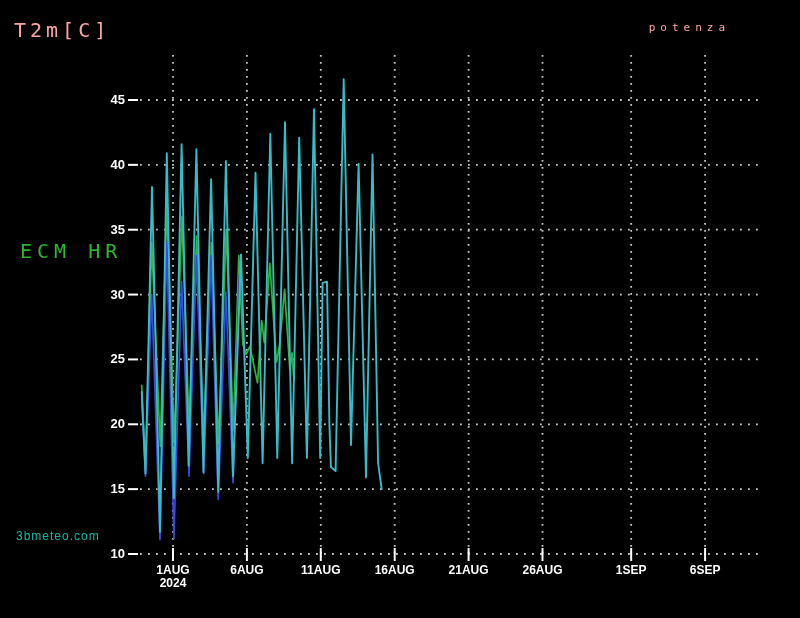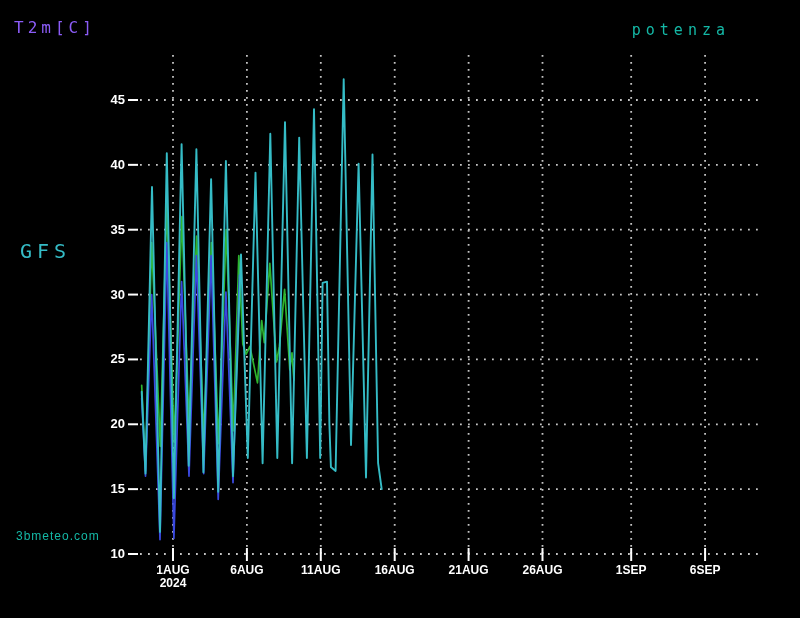--- a/index.html
+++ b/index.html
@@ -1,21 +1,21 @@
 <!DOCTYPE html>
 <html><head>
 <meta charset="utf-8">
 <style>
   html,body{margin:0;padding:0;background:#000;}
   .stage{position:relative;width:800px;height:618px;background:#000;overflow:hidden;
          font-family:"Liberation Sans",sans-serif;}
-  .chart-title{position:absolute;left:14px;top:18px;font-size:16px;font-weight:300;
-    letter-spacing:4px;color:#8b5cf6;font-family:"DejaVu Sans Mono",monospace;}
-  .location{position:absolute;right:70px;top:21px;font-size:15px;font-weight:300;
-    letter-spacing:5px;color:#14b8a6;font-family:"DejaVu Sans Mono",monospace;}
+  .chart-title{position:absolute;left:14px;top:18px;font-size:20px;font-weight:300;
+    letter-spacing:4px;color:#fca5a5;font-family:"DejaVu Sans Mono",monospace;}
+  .location{position:absolute;right:70px;top:21px;font-size:11px;font-weight:300;
+    letter-spacing:5px;color:#fca5a5;font-family:"DejaVu Sans Mono",monospace;}
   .legend{position:absolute;left:20px;top:241px;}
   .legend-item{font-size:20px;font-weight:300;letter-spacing:5px;line-height:1.0;
     font-family:"DejaVu Sans Mono",monospace;margin-bottom:17px;}
   .watermark{position:absolute;left:16px;top:529px;font-size:12px;letter-spacing:1px;
     color:#14b8a6;font-family:"Liberation Sans",sans-serif;}
   svg{position:absolute;left:0;top:0;}
   svg text{font-family:"Liberation Sans",sans-serif;font-weight:bold;fill:#fff;}
 </style>
 </head>
 <body>
@@ -75,18 +75,18 @@
       <text x="631.1800000000001" y="574" text-anchor="middle" font-size="12px">1SEP</text>
       <line x1="705.0799999999999" y1="55" x2="705.0799999999999" y2="554" stroke="#c4c4c4" stroke-width="1.8" stroke-dasharray="1.8 5.2"></line>
       <line x1="705.0799999999999" y1="548" x2="705.0799999999999" y2="561" stroke="#ffffff" stroke-width="2"></line>
       <text x="705.0799999999999" y="574" text-anchor="middle" font-size="12px">6SEP</text>
       <polyline points="141.7,385.4 145.5,471.0 151.7,242.7 160.3,446.3 166.8,203.8 174.2,442.4 181.9,216.7 189.0,424.3 196.6,236.2 203.7,437.2 211.4,242.7 218.5,443.7 226.2,229.7 233.3,430.8 238.8,255.7 242.8,343.9 246.2,354.2 249.9,346.4 257.5,382.8 261.7,320.5 264.3,342.6 269.8,263.4 276.5,362.0 279.4,346.4 284.6,289.4 289.8,369.8 292.0,352.9 293.9,380.2" fill="none" stroke="#2eb42e" stroke-width="1.7" stroke-linejoin="round" stroke-linecap="round"></polyline>
       <polyline points="141.7,398.3 145.5,476.2 151.7,294.6 160.0,539.7 166.8,242.7 173.9,538.4 181.6,281.6 189.0,476.2 196.4,255.7 203.7,473.6 211.1,255.7 218.2,499.5 225.9,292.0 233.0,482.6 239.5,275.1" fill="none" stroke="#3a49e0" stroke-width="1.7" stroke-linejoin="round" stroke-linecap="round"></polyline>
       <polyline points="141.7,391.8 145.5,473.6 152.0,186.9 160.0,531.9 166.8,153.2 173.9,498.2 181.6,144.1 188.7,465.8 196.4,149.3 203.4,472.3 211.1,179.1 218.2,491.7 225.9,161.0 233.0,476.2 241.0,254.4 247.8,458.0 255.5,172.6 262.6,463.2 270.3,133.7 277.3,458.0 285.0,122.1 292.1,463.2 299.2,137.6 306.9,458.0 314.0,109.1 320.2,458.0 322.6,282.9 327.0,281.6 329.4,424.3 330.9,467.1 335.6,471.0 343.7,79.2 351.0,445.0 358.6,163.6 366.0,477.5 372.5,154.5 378.1,463.2 381.7,489.1" fill="none" stroke="#35bcc6" stroke-width="1.9" stroke-linejoin="round" stroke-linecap="round"></polyline>
     </svg>
 
   <div class="legend">
-    <div class="legend-item" style="color: rgb(53, 188, 198);">GFS</div>
+    <div class="legend-item" style="color: rgb(46, 180, 46);">ECM HR</div>
   </div>
 
   <div class="watermark">3bmeteo.com</div>
 
 </div>
 
 </body></html>

